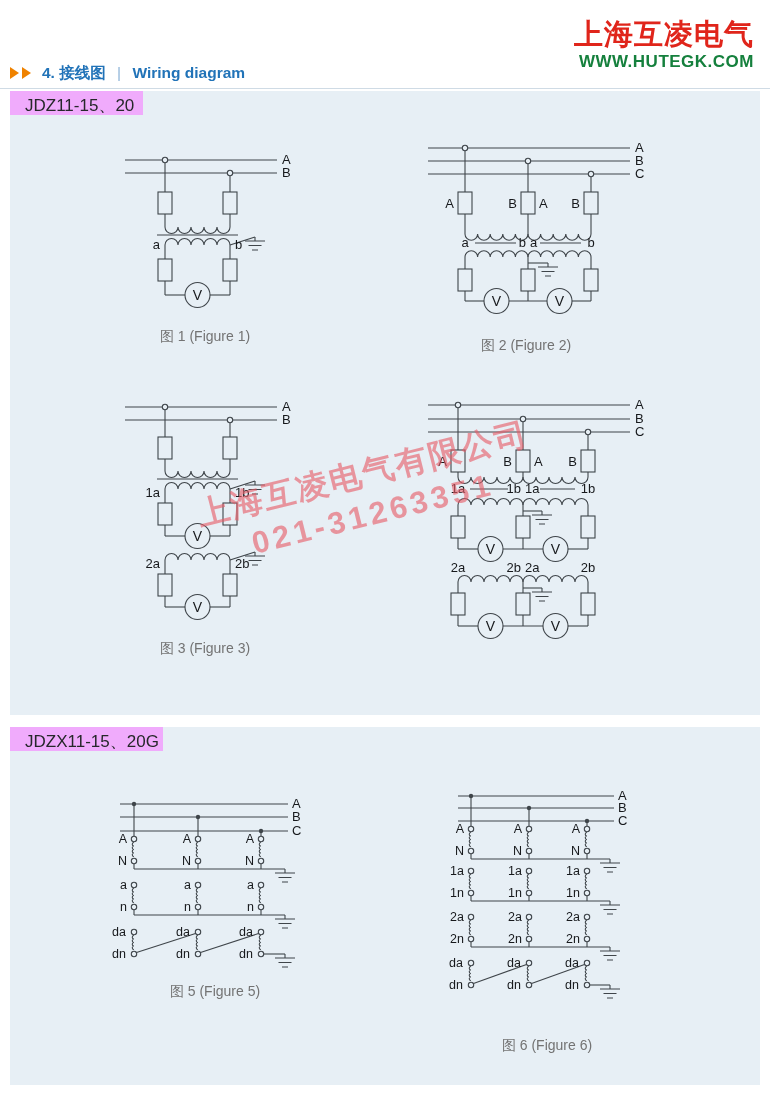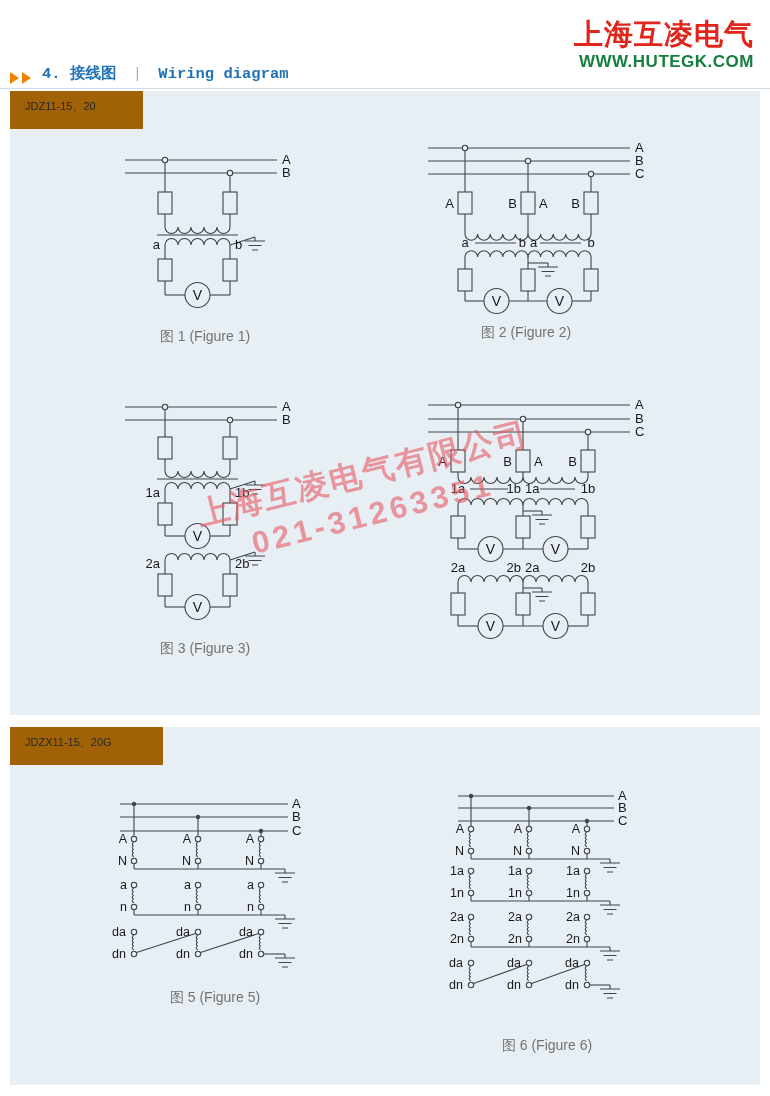--- a/index.html
+++ b/index.html
@@ -3,32 +3,32 @@
 <meta charset="utf-8">
 <style>
   html,body{margin:0;padding:0;background:#fff;}
   .page{position:relative;width:770px;height:1096px;background:#fff;overflow:hidden;
         font-family:"Liberation Sans",sans-serif;padding-left:12px;}
   
   .logo{position:absolute;top:16px;right:28px;text-align:right;}
   .logo .brand{font-size:29px;font-weight:bold;color:#e0251b;letter-spacing:1px;line-height:36px;}
   .logo .site{font-size:17px;font-weight:bold;color:#15803d;letter-spacing:.5px;line-height:20px;}
   
-  .hd{position:absolute;left:10px;top:62px;height:22px;display:flex;align-items:flex-end;font-family:Liberation Mono, monospace;}
+  .hd{position:absolute;left:10px;top:62px;height:22px;display:flex;align-items:center;}
   .tri{width:0;height:0;border-top:6px solid transparent;border-bottom:6px solid transparent;
        border-left:9px solid #ef8200;display:inline-block;margin-right:3px;}
   .hd .t{font-size:15.5px;font-weight:bold;color:#2173b8;margin-left:8px;white-space:nowrap;}
   .hd .sep{color:#90b6d9;font-weight:normal;margin:0 7px;}
   .hd-rule{position:absolute;left:0;top:88px;width:770px;border-top:1px solid #cfdbe5;}
   
   .sec{position:absolute;left:10px;width:750px;background:#e7eff5;}
   .sec1{top:91px;height:624px;}
   .sec2{top:727px;height:358px;}
-  .bar{position:absolute;left:0;top:0;height:38px;background:#a16207;color:#26282a;
-       font-size:11px;line-height:30px;padding-left:15px;box-sizing:border-box;}
+  .bar{position:absolute;left:0;top:0;height:24px;background:#f0abfc;color:#26282a;
+       font-size:17px;line-height:30px;padding-left:15px;box-sizing:border-box;}
   .bar1{width:133px;}
   .bar2{width:153px;}
   
   .fig{position:absolute;}
   .cap{text-align:center;font-size:14px;color:#737373;white-space:nowrap;}
   svg{display:block;}
   .dg{stroke:#3f454a;stroke-width:1.1;fill:none;}
   .lb{font-family:"Liberation Sans",sans-serif;font-size:13px;fill:#17191c;stroke:none;font-weight:normal;}
   .lb2{font-family:"Liberation Sans",sans-serif;font-size:12.5px;fill:#17191c;stroke:none;}
   .vtx{font-family:"Liberation Sans",sans-serif;font-size:14px;fill:#17191c;stroke:none;}
@@ -166,21 +166,21 @@
         <text class="lb end" x="97" y="69">B</text>
         <text class="lb" x="119" y="69">A</text>
         <text class="lb end" x="160" y="69">B</text>
         <text class="lb mid" x="45" y="108">a</text>
         <text class="lb end" x="106" y="108">b</text>
         <text class="lb" x="110" y="108">a</text>
         <text class="lb mid" x="171" y="108">b</text>
         <text class="vtx mid" x="76.5" y="167">V</text>
         <text class="vtx mid" x="139.5" y="167">V</text>
       </svg>
-      <div class="cap sh2" style="margin-top:7px;">图 2 (Figure 2)</div>
+      <div class="cap sh2" style="margin-top:20px;">图 2 (Figure 2)</div>
     </div>
 
     <div class="fig" style="left:95px;top:302px;width:200px;">
       <svg width="200" height="235" viewBox="0 0 200 235">
         <g class="dg">
           <line x1="20" y1="14" x2="172" y2="14"></line>
             <line x1="20" y1="27" x2="172" y2="27"></line>
           <line x1="60" y1="16" x2="60" y2="44"></line>
             <line x1="125" y1="29" x2="125" y2="44"></line>
           <use href="#term" x="60" y="14"></use>
@@ -387,21 +387,21 @@
         <text class="lb2 end" x="96" y="118">n</text>
         <text class="lb2 end" x="95" y="143">da</text>
         <text class="lb2 end" x="95" y="165">dn</text>
         <text class="lb2 end" x="159" y="50">A</text>
         <text class="lb2 end" x="159" y="72">N</text>
         <text class="lb2 end" x="159" y="96">a</text>
         <text class="lb2 end" x="159" y="118">n</text>
         <text class="lb2 end" x="158" y="143">da</text>
         <text class="lb2 end" x="158" y="165">dn</text>
       </svg>
-      <div class="cap" style="margin-top:6px;">图 5 (Figure 5)</div>
+      <div class="cap" style="margin-top:0;">图 5 (Figure 5)</div>
     </div>
 
     <div class="fig" style="left:438px;top:55px;width:240px;">
       <svg width="240" height="225" viewBox="0 0 240 225">
         <g class="dg">
           <line x1="10" y1="14" x2="166" y2="14"></line>
             <line x1="10" y1="26" x2="166" y2="26"></line>
             <line x1="10" y1="39" x2="166" y2="39"></line>
           <use href="#dot" x="23" y="14"></use>
             <use href="#dot" x="81" y="26"></use>

